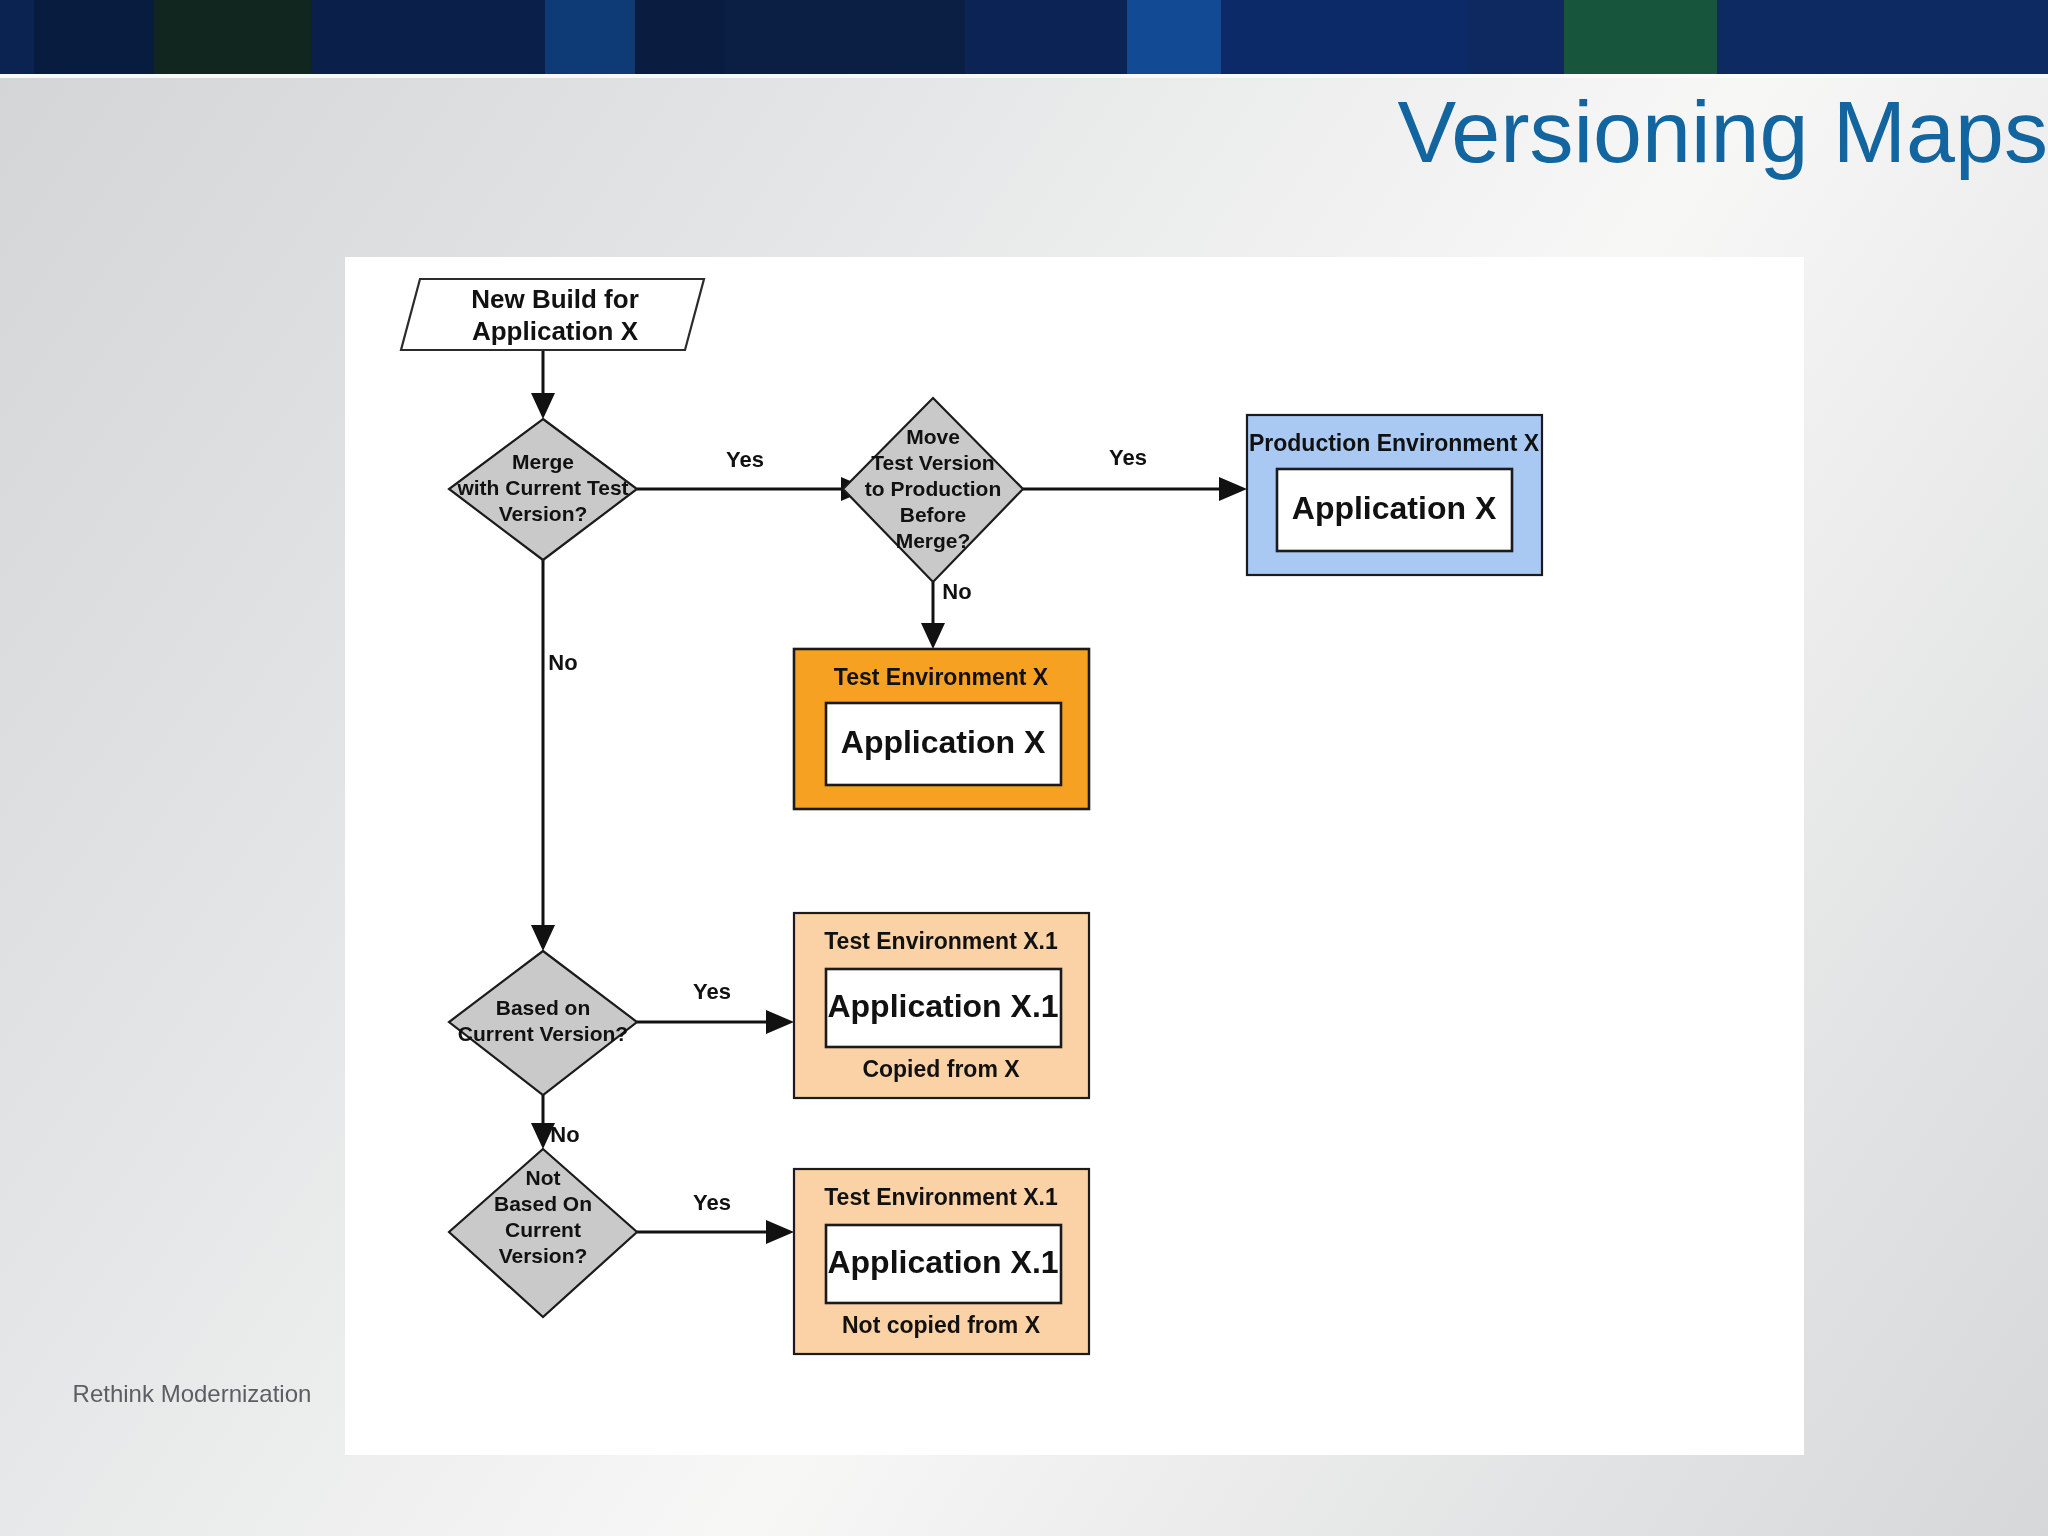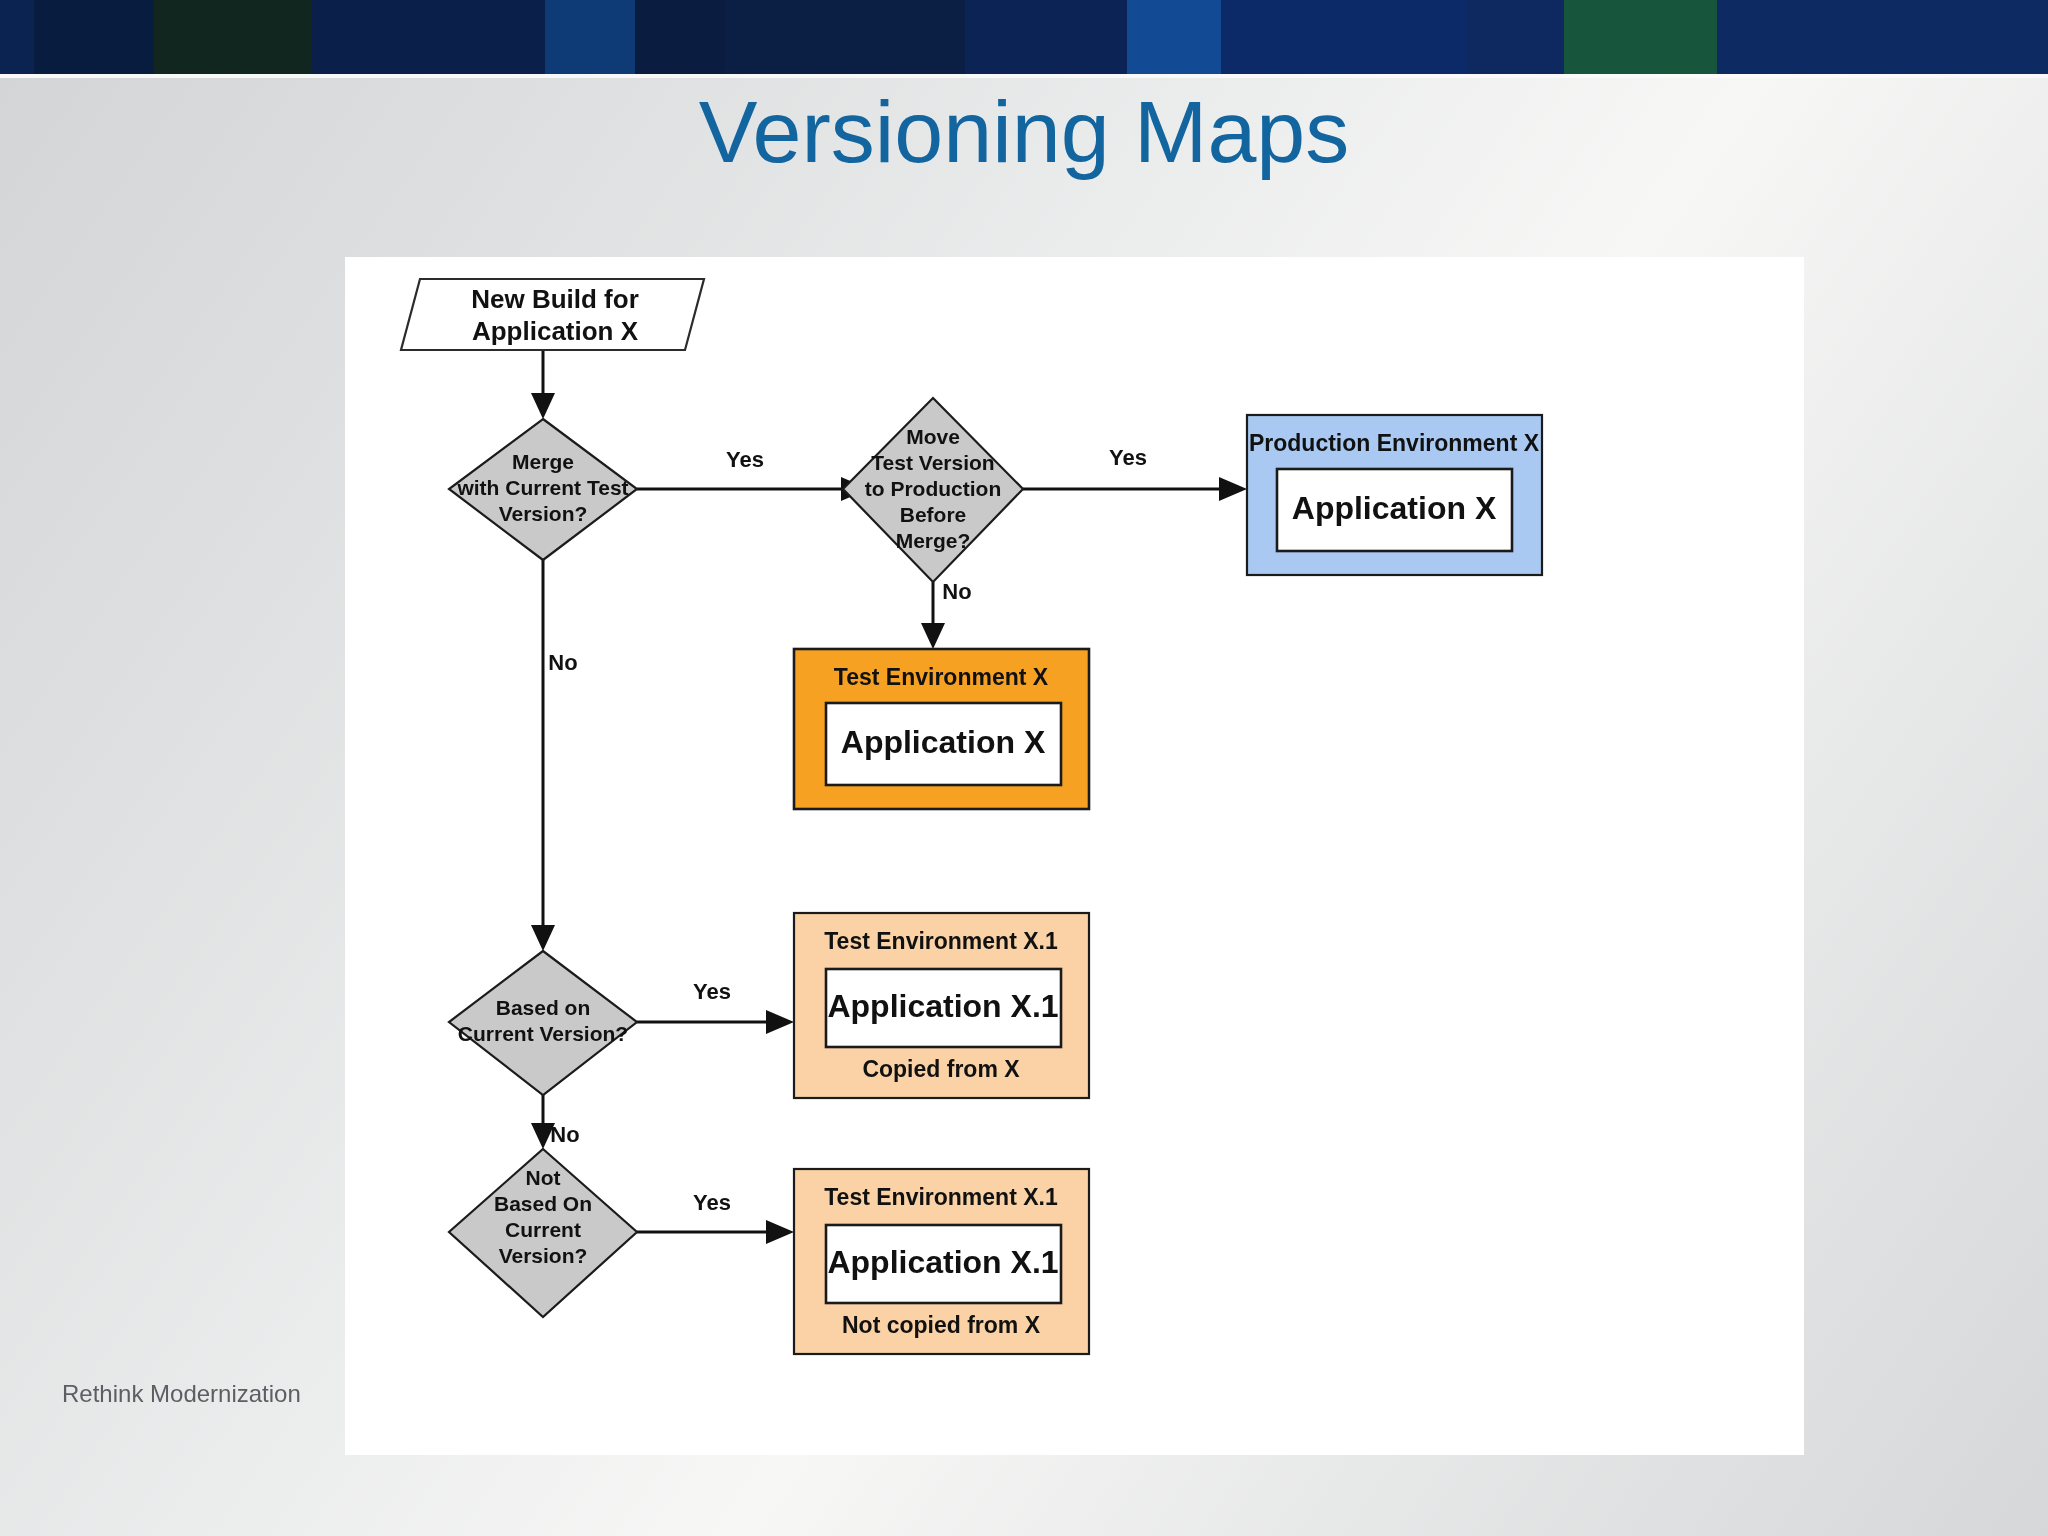--- a/index.html
+++ b/index.html
@@ -40,21 +40,21 @@
     height: 4px;
     background: linear-gradient(to right, rgba(255,255,255,.85), rgba(255,255,255,.55));
   }
 
   
   #title {
     position: absolute;
     left: 0;
     top: 86px;
     width: 2048px;
-    text-align: center;
+    text-align: right;
     font-family: "Liberation Sans", sans-serif;
     font-size: 88px;
     font-weight: 400;
     color: #12659e;
     letter-spacing: 0px;
     line-height: 1.05;
     white-space: nowrap;
   }
 
   
@@ -117,20 +117,21 @@
     vertical-align: 2px;
     margin-left: 2px;
   }
   #logo-tag {
     margin-top: 2px;
     font-family: "Liberation Sans", sans-serif;
     font-size: 24px;
     font-weight: 400;
     color: #5b5f63;
     white-space: nowrap;
+    text-align: center;
   }
 </style>
 </head>
 <body>
 
 <div id="slide">
 
   <div id="topband">
       <div class="stripe" style="background: rgb(11, 35, 80); width: 34px; flex: 0 0 34px;"></div>
       <div class="stripe" style="background: rgb(8, 28, 63); width: 120px; flex: 0 0 120px;"></div>

